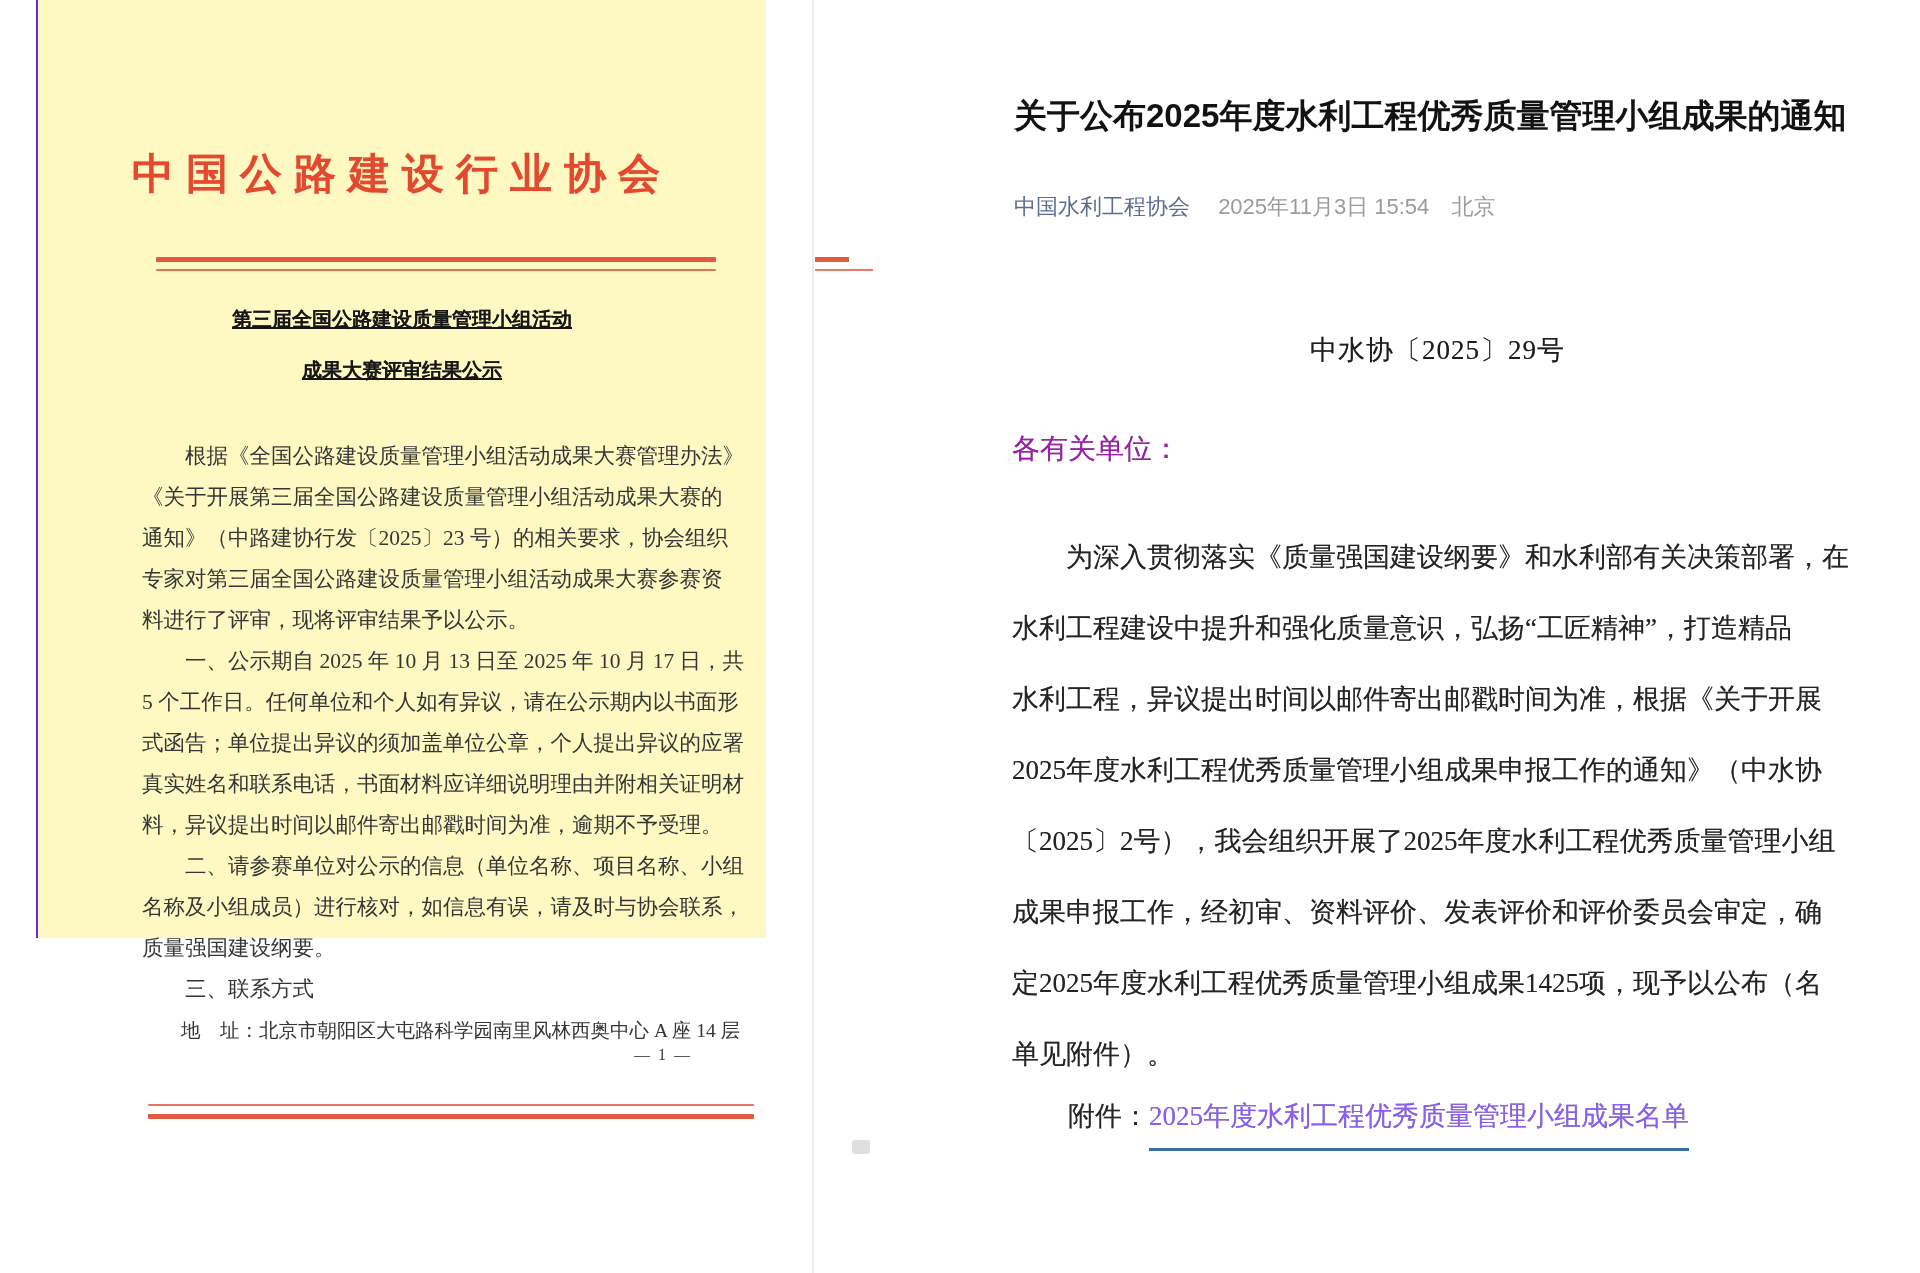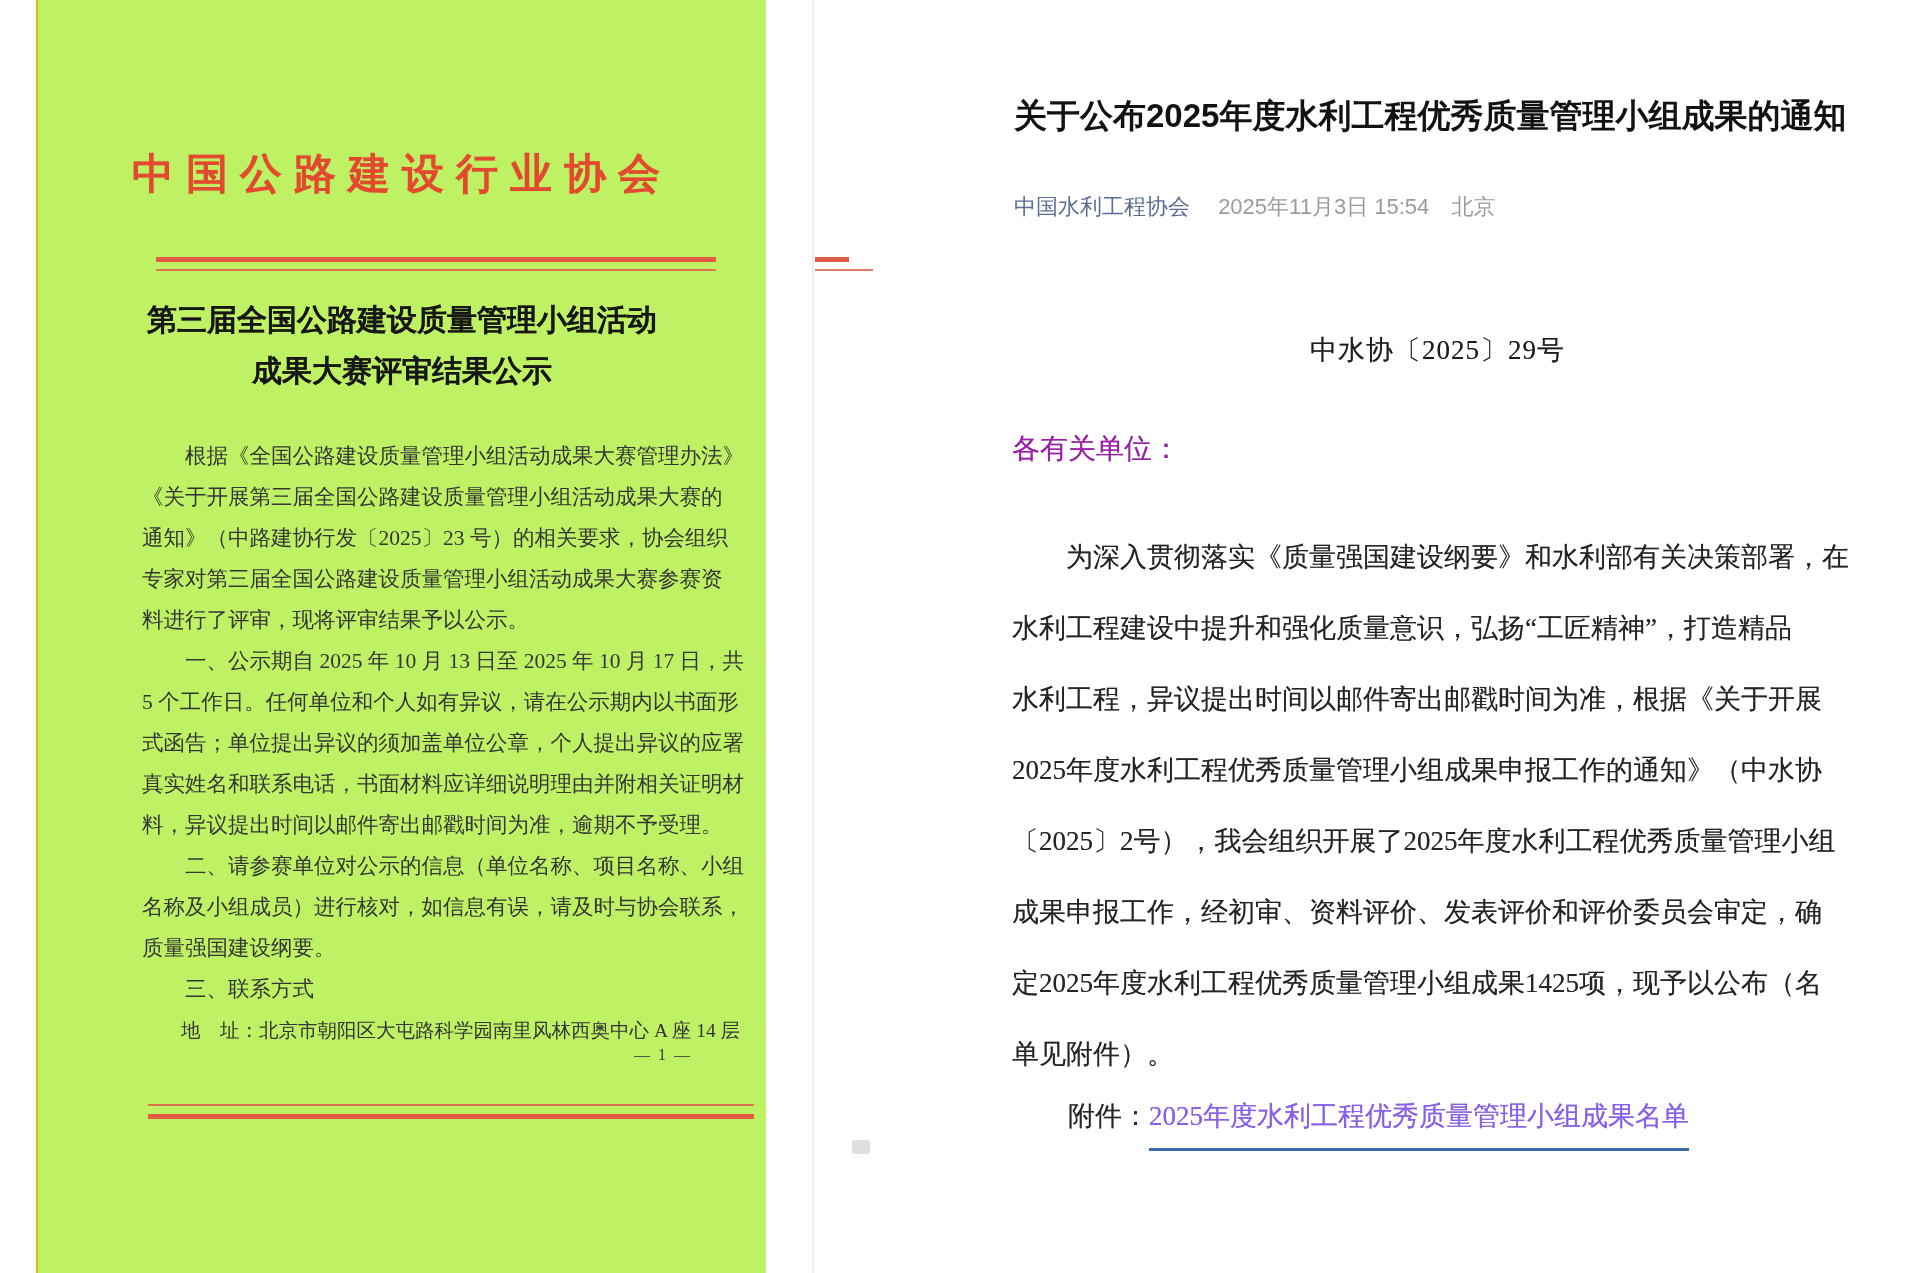--- a/index.html
+++ b/index.html
@@ -4,41 +4,42 @@
 <style>
   html,body{margin:0;padding:0;}
   body{
     width:1920px;height:1273px;position:relative;overflow:hidden;
     background:#ffffff;
     font-family:"Liberation Serif","DejaVu Serif",serif;
   }
 
   
   .left-page{
-    position:absolute;left:36px;top:0;width:728px;height:1273px;
-    background:#bef264;border-left:2px solid #eab308;
+    position:absolute;left:36px;top:0;width:728px;height:938px;
+    background:#fef9c3;border-left:2px solid #6d28d9;
   }
   .letterhead{
     position:absolute;left:0;top:146px;width:100%;
     text-align:center;font-weight:bold;font-size:42px;
     letter-spacing:12px;color:#e2492e;
     text-shadow:0 0 1px rgba(226,73,46,.45);
     white-space:nowrap;
   }
   .rule{position:absolute;background:#e25a42;border-radius:1px;}
   .rule-top-thick{left:118px;top:257px;width:560px;height:5px;}
   .rule-top-thin{left:118px;top:269px;width:560px;height:2px;opacity:.85;}
   .rule-bot-thin{left:110px;top:1104px;width:606px;height:2px;opacity:.85;}
   .rule-bot-thick{left:110px;top:1114px;width:606px;height:5px;}
 
   .doc-title{
     position:absolute;left:0;top:294px;width:100%;
     text-align:center;font-weight:bold;color:#161616;
-    font-size:30px;line-height:51px;
+    font-size:20px;line-height:51px;
     text-shadow:0 0 .5px rgba(0,0,0,.6);
+    text-decoration:underline;
   }
   .doc-body{
     position:absolute;left:104px;top:436px;width:616px;
     font-size:21.5px;color:#353535;
   }
   .body-line{height:41px;line-height:41px;white-space:nowrap;}
   .body-line.tight{font-size:19.5px;}
   .page-number{
     position:absolute;right:74px;top:1046px;
     font-size:16px;letter-spacing:2px;color:#3c3c3c;white-space:nowrap;

